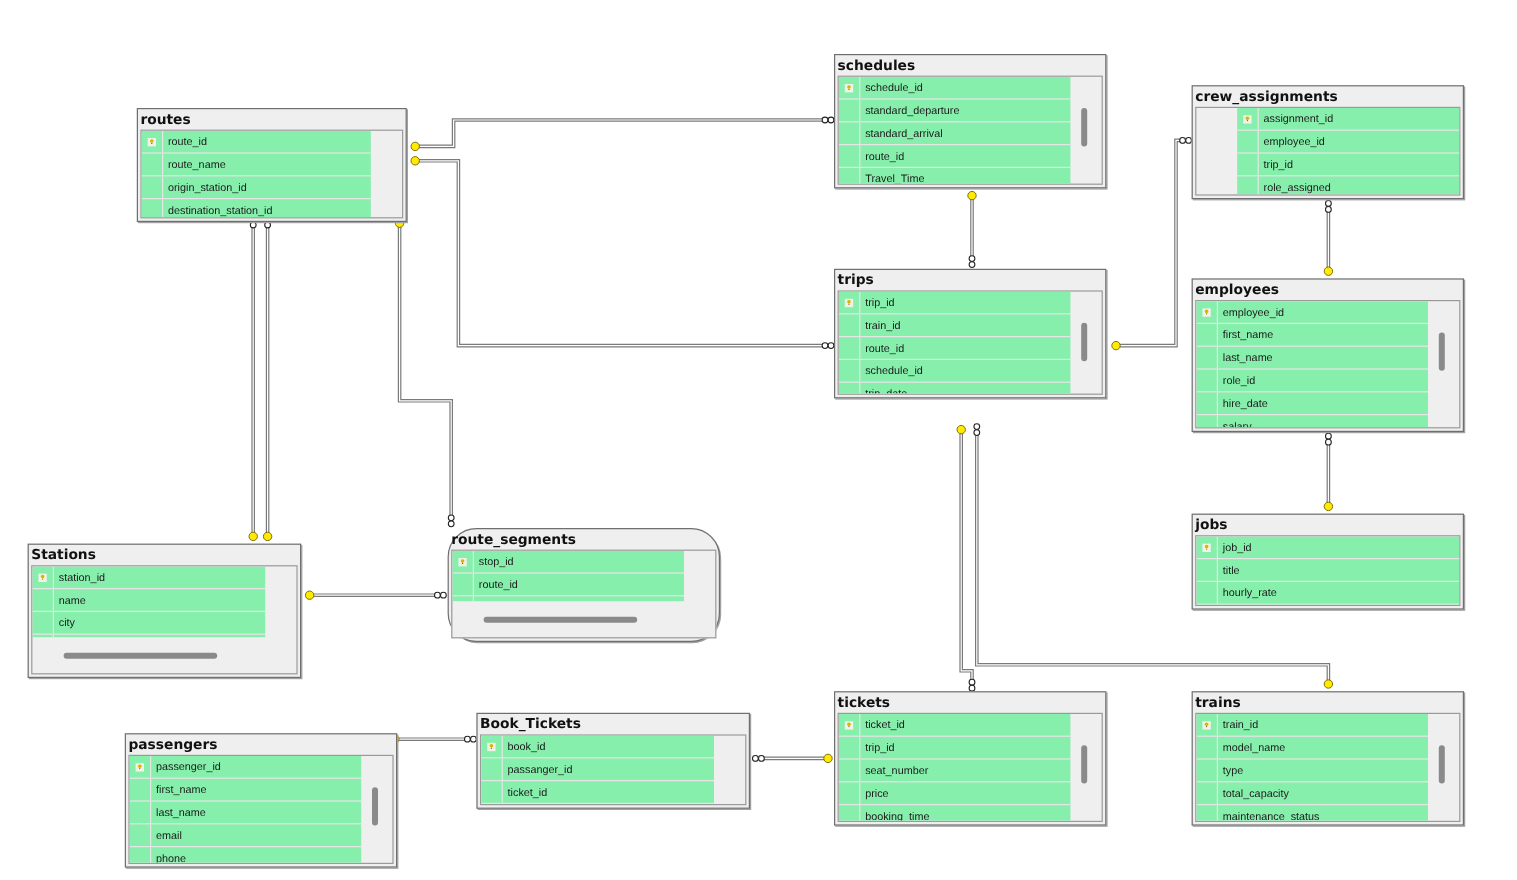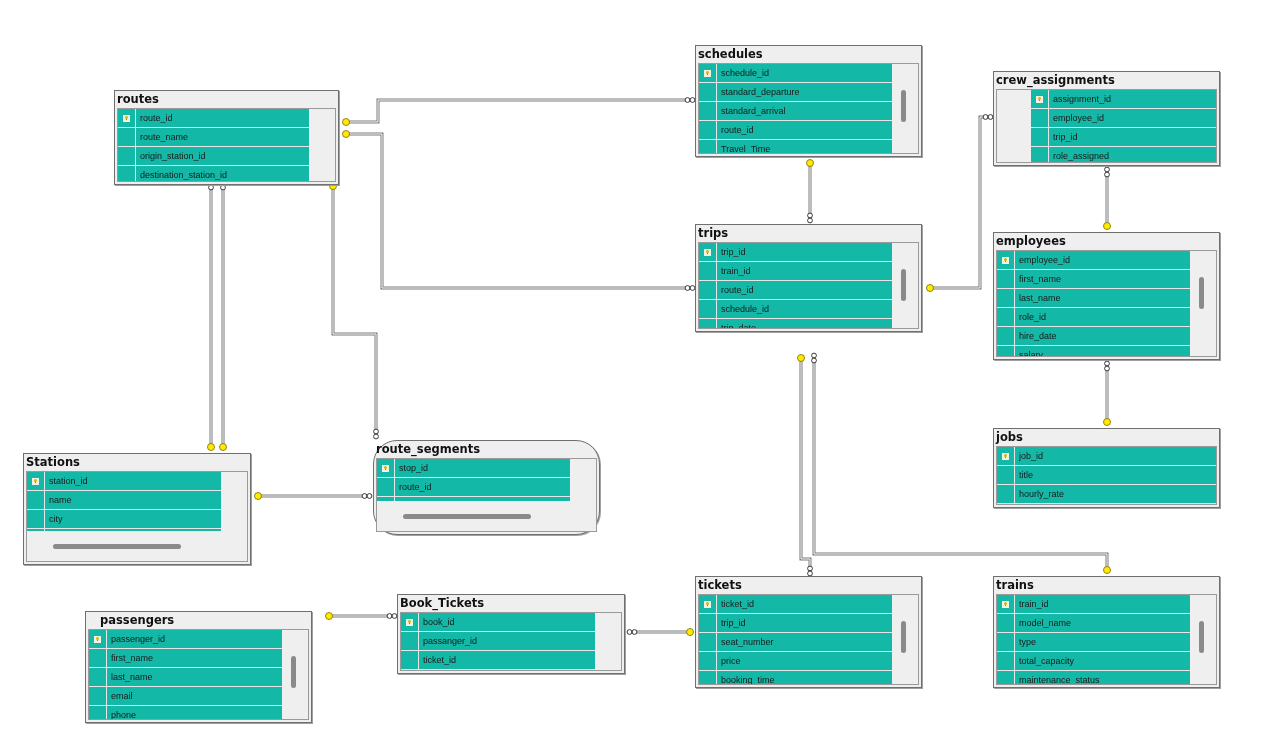--- a/index.html
+++ b/index.html
@@ -28,21 +28,21 @@
   .tbl-body {
     position: absolute;
     left: 2px; right: 2px; bottom: 2px;
     top: 17px;
     border: 1px solid #9a9a9a;
     background: #efefef;
     overflow: hidden;
   }
   .cols {
     position: absolute; left: 0; top: 0; bottom: 0;
-    background: #14b8a6;
+    background: #86efac;
     overflow: hidden;
   }
   .row {
     height: 19px;
     border-bottom: 1px solid #e6e6e6;
     box-sizing: border-box;
     display: flex;
     align-items: center;
     font-family: "Liberation Sans", sans-serif;
     font-size: 9px;
@@ -457,21 +457,21 @@
               <div class="sel"></div>
               <span class="name">route_id</span>
             </div>
             <div class="row">
               <div class="sel"></div>
             </div>
           </div>
           <div class="hscroll" style="left: 26px; width: 128px; bottom: 12px;"></div>
         </div>
       </div>
-      <div class="tbl" style="left: 85px; top: 611px; width: 227px; height: 112px; padding-left: 12px;">
+      <div class="tbl" style="left: 104px; top: 611px; width: 227px; height: 112px;">
         <div class="tbl-title">passengers</div>
         <div class="tbl-body">
           <div class="cols" style="width: 193px;">
             <div class="row">
               <div class="sel">
                 <span class="pk"></span>
               </div>
               <span class="name">passenger_id</span>
             </div>
             <div class="row">

